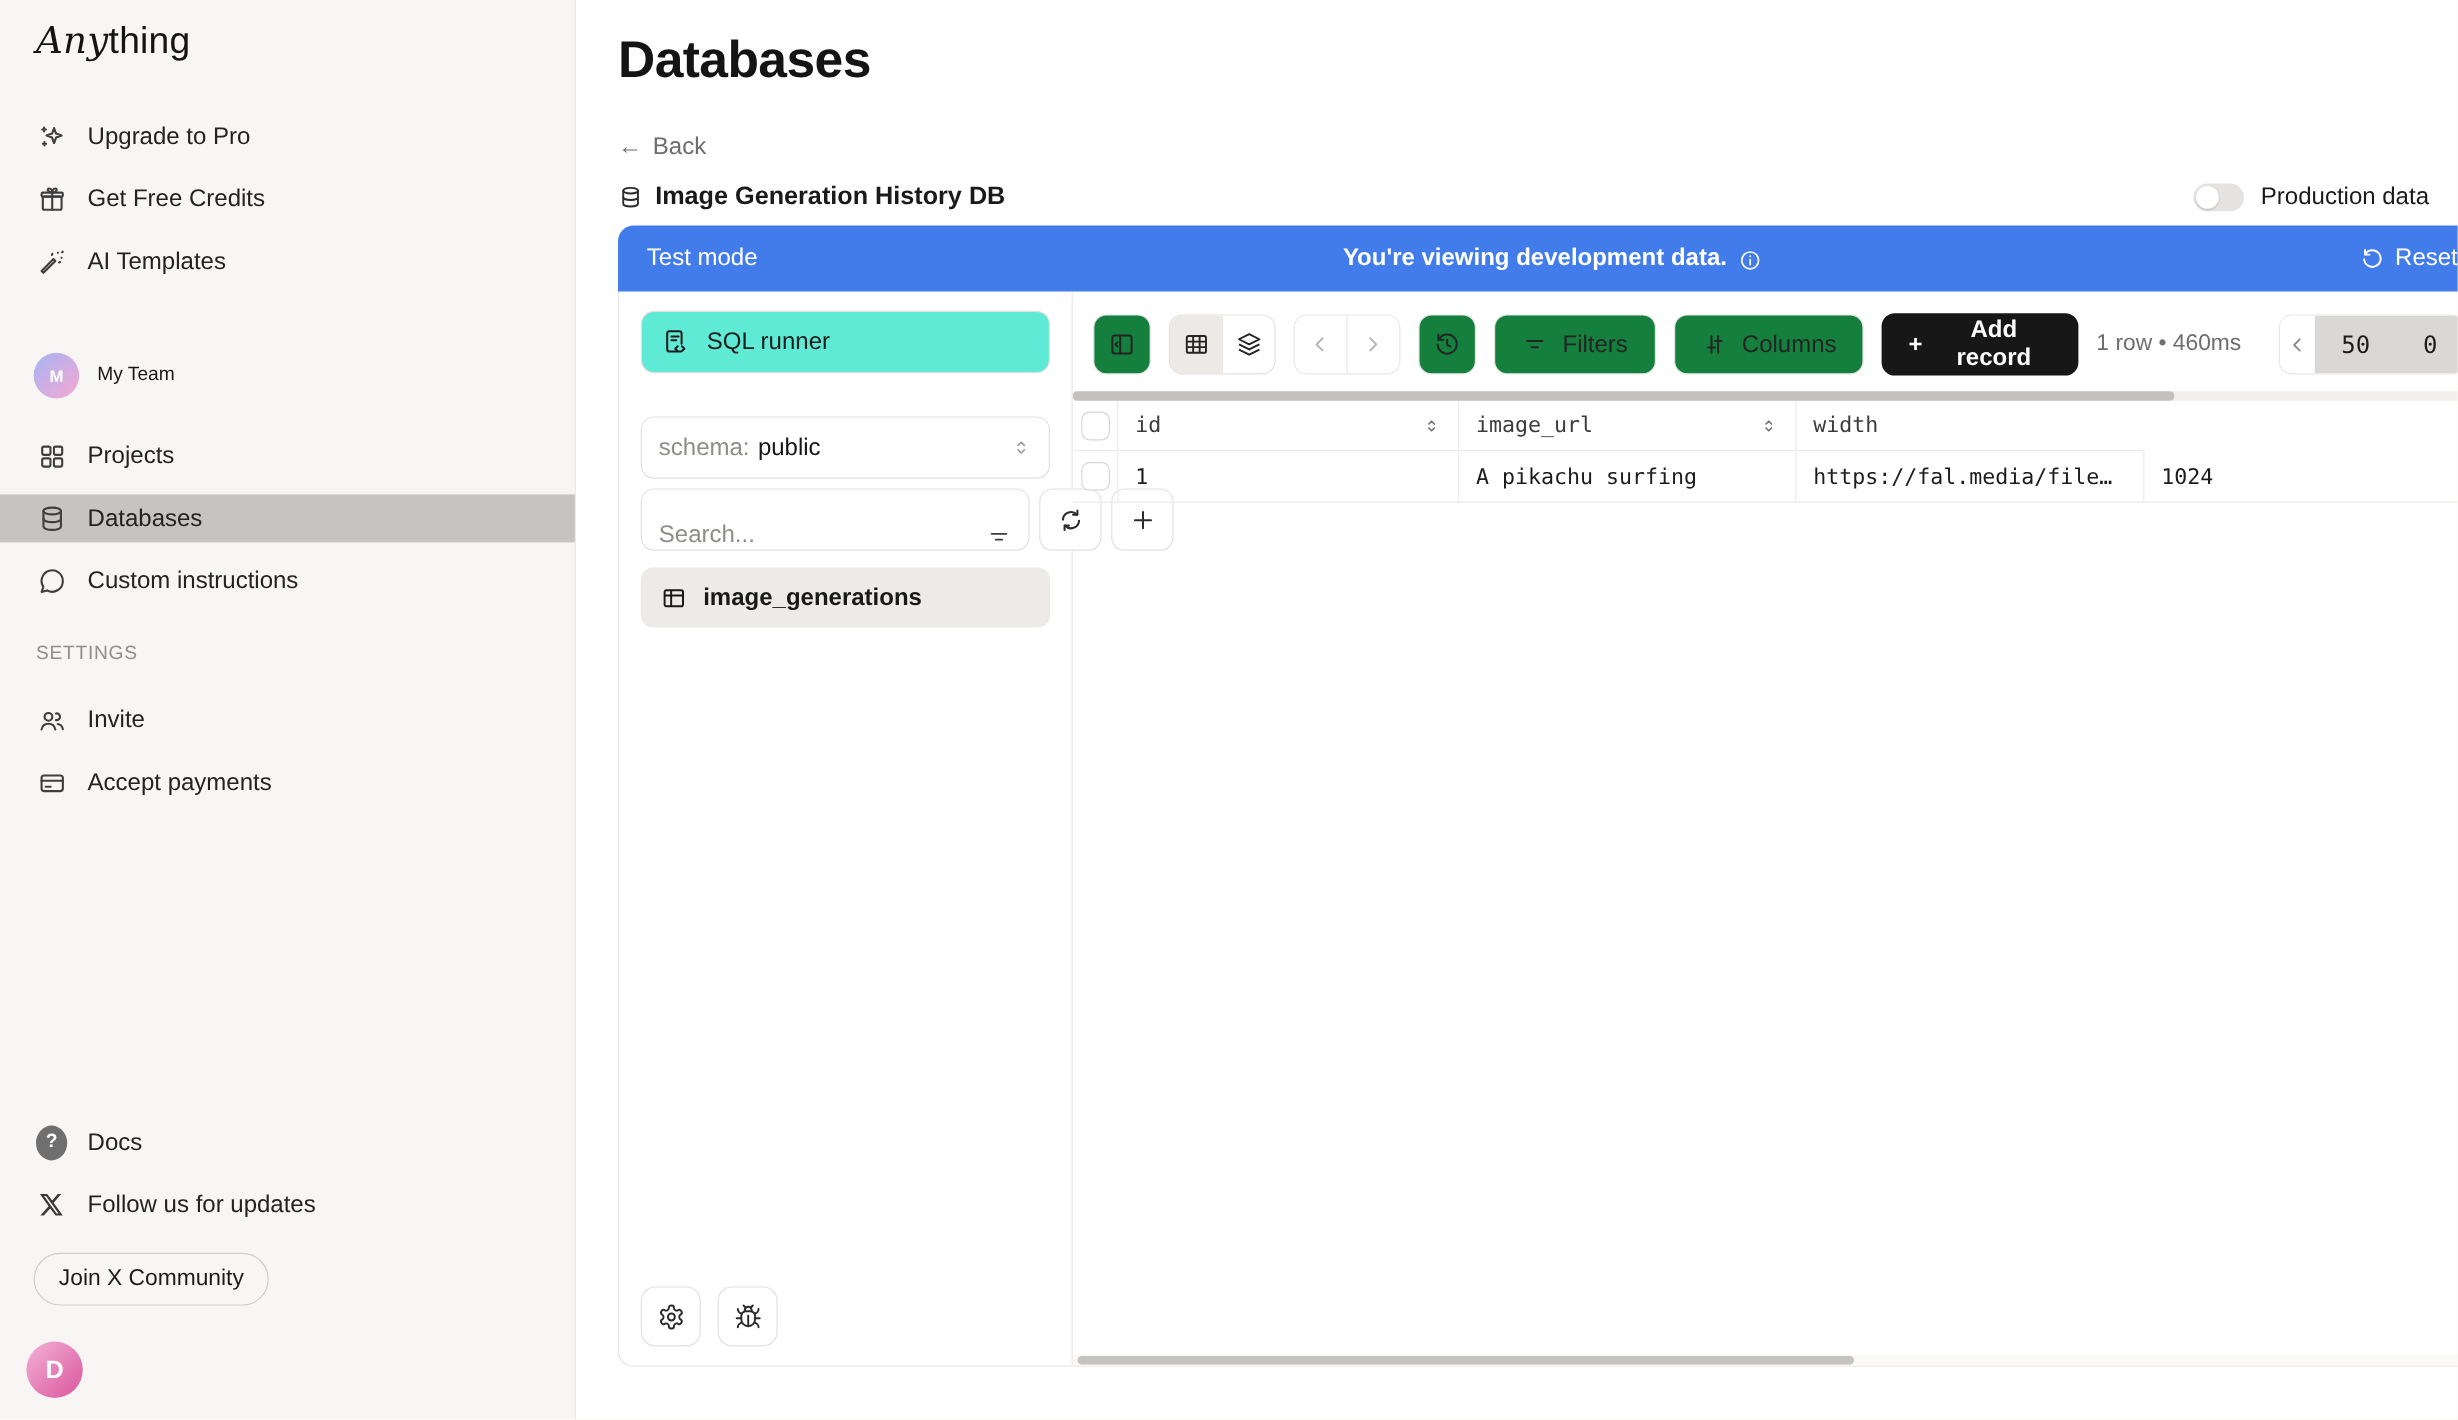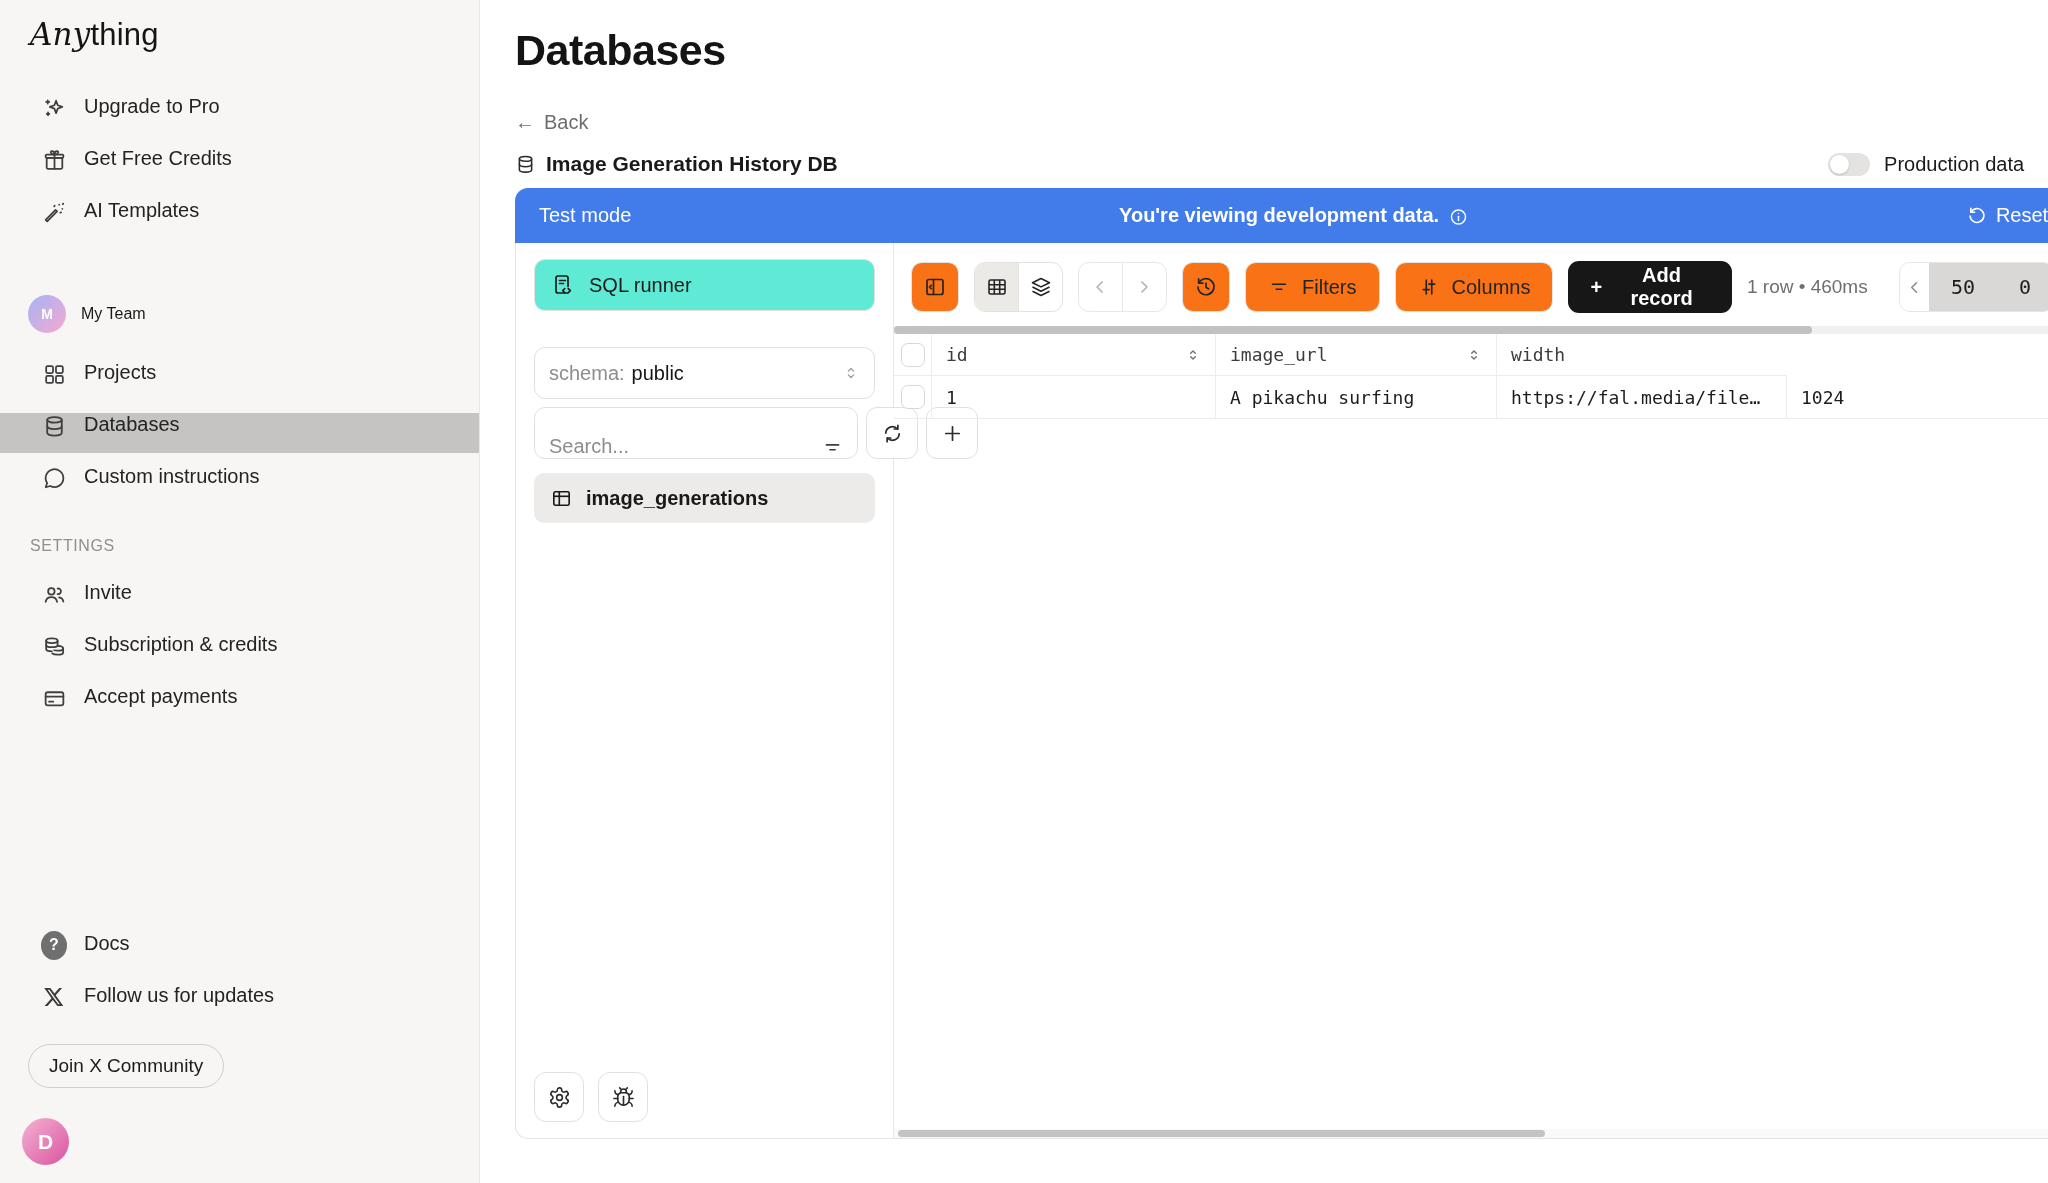--- a/index.html
+++ b/index.html
@@ -5,21 +5,21 @@
   * { margin:0; padding:0; box-sizing:border-box; }
   html,body { width:2048px; height:1183px; background:#fff; font-family:"Liberation Sans", sans-serif; color:#1c1c1c; overflow:hidden; }
   .app { display:flex; width:2048px; height:1183px; }
 
   
   .sidebar { width:480px; min-width:480px; height:100%; background:#f7f6f4; border-right:1px solid #e9e8e5; display:flex; flex-direction:column; }
   .logo { margin:16px 0 0 30px; font-size:31px; color:#141414; letter-spacing:.2px; }
   .logo .it { font-family:"DejaVu Serif", serif; font-style:italic; font-weight:500; }
   .logo .rg { font-weight:400; }
   .navgroup { display:flex; flex-direction:column; }
-  .sb-item { display:flex; gap:17px; height:40px; padding:0 41px; font-size:20px; color:#232323; cursor:pointer; }
+  .sb-item { display:flex; align-items:center; gap:17px; height:40px; padding:0 30px; font-size:20px; color:#232323; cursor:pointer; }
   .sb-item + .sb-item { margin-top:12px; }
   .sb-item .ic { width:26px; height:26px; display:flex; align-items:center; justify-content:center; color:#3f3f3f; flex:none; }
   .sb-item.active { background:#c5c4c2; }
   .g1 { margin-top:42px; }
   .team { display:flex; align-items:center; gap:15px; margin:56px 0 0 28px; }
   .team-avatar { width:38px; height:38px; border-radius:50%; background:linear-gradient(135deg,#adb3f1 10%,#efa9d5 90%); color:#fff; font-size:14px; font-weight:700; display:flex; align-items:center; justify-content:center; }
   .team-name { font-size:16px; font-weight:500; color:#191919; }
   .g2 { margin-top:28px; }
   .settings-label { margin:32px 0 0 30px; font-size:16px; letter-spacing:.6px; color:#8f8f8c; font-weight:500; }
   .g3 { margin-top:26px; }
@@ -61,21 +61,21 @@
   .search-box input::placeholder { color:#8d8d8a; }
   .sq-btn { width:52px; min-width:52px; height:52px; border:1px solid #e2e1de; border-radius:11px; background:#fff; display:flex; align-items:center; justify-content:center; color:#2c2c2c; cursor:pointer; }
   .table-item { margin-top:14px; height:50px; border-radius:10px; background:#ecebe9; display:flex; align-items:center; gap:13px; padding:0 16px; font-size:20px; font-weight:600; color:#191919; cursor:pointer; }
   .lc-spacer { flex:1; }
   .lc-bottom { display:flex; gap:14px; }
   .lc-bottom .sq-btn { border-radius:12px; width:50px; min-width:50px; height:50px; }
 
   
   .tablearea { flex:1; display:flex; flex-direction:column; min-width:0; }
   .toolbar { display:flex; align-items:center; gap:15px; padding:18px 17px 0 17px; }
-  .tb-btn { height:50px; border:1px solid #e3e2df; border-radius:11px; background:#f97316; display:flex; align-items:center; justify-content:center; color:#242424; cursor:pointer; font-family:inherit; }
+  .tb-btn { height:50px; border:1px solid #e3e2df; border-radius:11px; background:#15803d; display:flex; align-items:center; justify-content:center; color:#242424; cursor:pointer; font-family:inherit; }
   .icon50 { width:52px; }
   .seg { display:flex; width:96px; height:50px; border:1px solid #e3e2df; border-radius:11px; overflow:hidden; }
   .seg > div { flex:1; display:flex; align-items:center; justify-content:center; cursor:pointer; color:#242424; }
   .seg > .sel { background:#ebeae7; }
   .seg > div + div { border-left:1px solid #e3e2df; }
   .pn { display:flex; width:96px; height:50px; border:1px solid #e9e8e5; border-radius:11px; overflow:hidden; }
   .pn > div { flex:1; display:flex; align-items:center; justify-content:center; color:#b3b3b0; cursor:pointer; }
   .pn > div + div { border-left:1px solid #e9e8e5; }
   .txt-btn { gap:12px; padding:0 22px; font-size:20px; font-weight:500; }
   .add-btn { height:52px; background:#171717; color:#fff; border:none; border-radius:11px; display:flex; align-items:center; gap:11px; padding:0 22px; font-size:20px; font-weight:600; cursor:pointer; font-family:inherit; }
@@ -190,32 +190,20 @@
               <path d="M3.5 19c.6-3 2.8-4.5 5.5-4.5s4.9 1.5 5.5 4.5"></path>
               <path d="M15 6.3a2.7 2.7 0 110 5.3"></path>
               <path d="M16.4 14.7c2.2.3 3.7 1.7 4.1 4.1"></path>
             </svg>
         </span>
         <span>Invite</span>
       </div>
       <div class="sb-item">
         <span class="ic">
           <svg width="25" height="25" viewBox="0 0 24 24" fill="none" stroke="currentColor" stroke-width="1.7" stroke-linejoin="round" stroke-linecap="round">
-              <ellipse cx="9.5" cy="6.5" rx="5.5" ry="2.2"></ellipse>
-              <path d="M4 6.5v4c0 1.2 2.5 2.2 5.5 2.2s5.5-1 5.5-2.2v-4"></path>
-              <path d="M4 10.5v4c0 1.2 2.5 2.2 5.5 2.2"></path>
-              <path d="M15 11.5c3 .1 5.3 1.1 5.3 2.3 0 1.2-2.5 2.2-5.5 2.2-1.1 0-2.2-.1-3-.4"></path>
-              <path d="M20.3 13.8v3.9c0 1.2-2.5 2.2-5.5 2.2-2.1 0-4-.5-4.9-1.2"></path>
-            </svg>
-        </span>
-        <span>Subscription &amp; credits</span>
-      </div>
-      <div class="sb-item">
-        <span class="ic">
-          <svg width="25" height="25" viewBox="0 0 24 24" fill="none" stroke="currentColor" stroke-width="1.7" stroke-linejoin="round" stroke-linecap="round">
               <rect x="3.5" y="6" width="17" height="12.5" rx="2"></rect>
               <path d="M3.5 10.2h17"></path>
               <path d="M6.8 15h4"></path>
             </svg>
         </span>
         <span>Accept payments</span>
       </div>
     </div>
 
     <div class="sb-spacer"></div>

